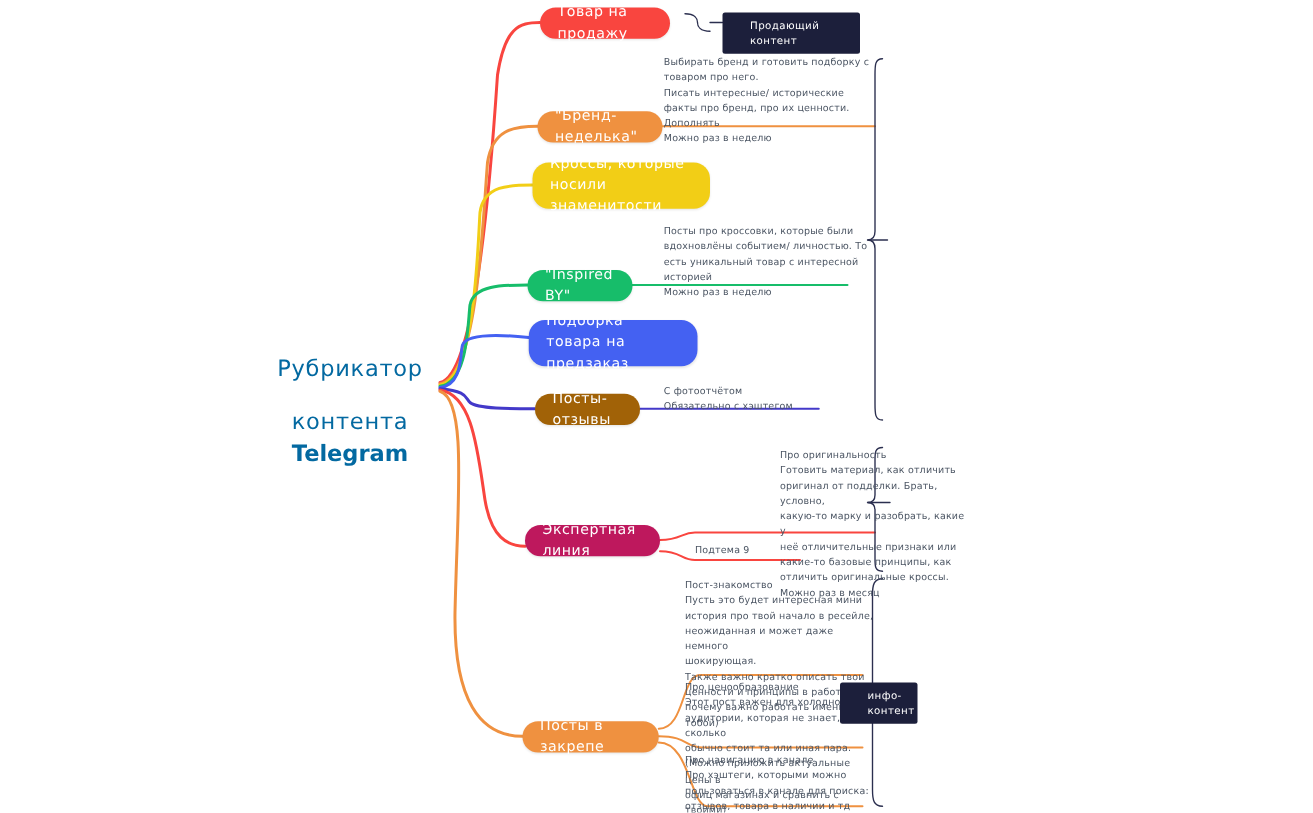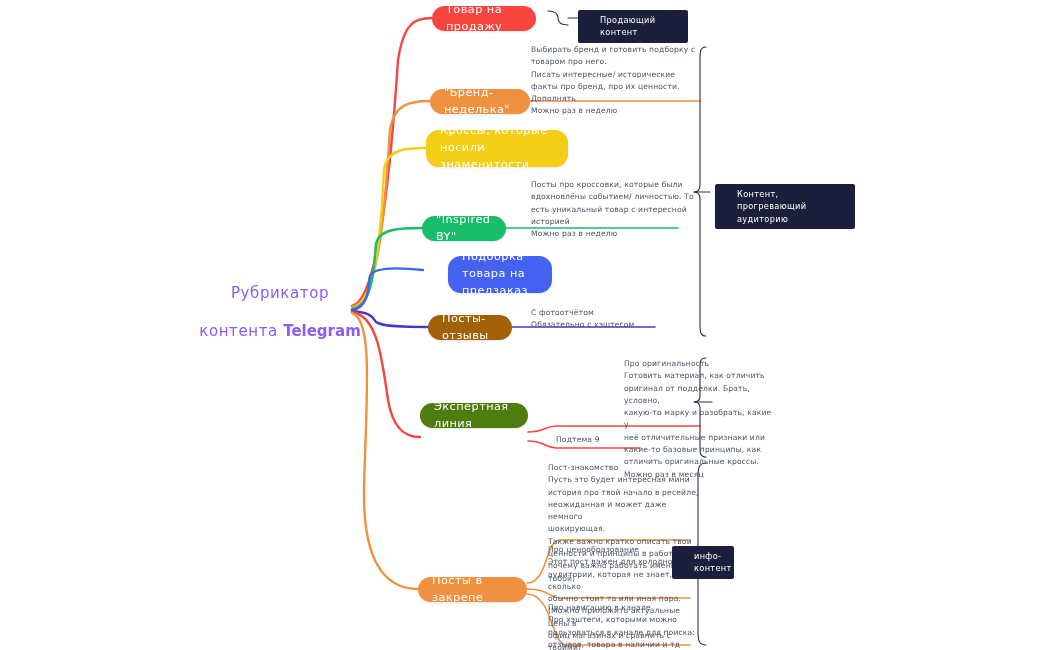--- a/index.html
+++ b/index.html
@@ -11,22 +11,22 @@
     position:relative;
   }
   #canvas{position:absolute;left:0;top:0;width:1050px;height:650px;}
   svg.links{position:absolute;left:0;top:0;width:1050px;height:650px;pointer-events:none;}
 
   
   .root{
     position:absolute;
     left:190px;top:283px;width:180px;
     text-align:center;
-    color:#8b5cf6;
-    font-size:15px;
+    color:#0369a1;
+    font-size:18px;
     line-height:1.45;
     letter-spacing:.6px;
   }
   .root .l2{font-weight:400;margin-top:16px;}
   .root b{font-weight:bold;letter-spacing:0px;}
 
   
   .pill{
     position:absolute;
     border-radius:13px;
@@ -124,29 +124,29 @@
   </div>
 
   <div class="pill" style="left:426px;top:130px;width:142px;height:37px;background:#f2ce16;">
     <span>Кроссы, которые носили знаменитости</span>
   </div>
 
   <div class="pill" style="left:422px;top:216px;width:84px;height:25px;background:#17bd6a;">
     <span>"Inspired BY"</span>
   </div>
 
-  <div class="pill" style="left:423px;top:256px;width:104px;height:37px;background:#4461f2;margin-left:25px;">
+  <div class="pill" style="left:423px;top:256px;width:135px;height:37px;background:#4461f2;">
     <span>Подборка товара на предзаказ</span>
   </div>
 
   <div class="pill" style="left:428px;top:315px;width:84px;height:25px;background:#a16207;">
     <span>Посты-отзывы</span>
   </div>
 
-  <div class="pill" style="left:420px;top:403px;width:108px;height:25px;background:#4d7c0f;">
+  <div class="pill" style="left:420px;top:420px;width:108px;height:25px;background:#be185d;">
     <span>Экспертная линия</span>
   </div>
 
   <div class="pill" style="left:418px;top:577px;width:109px;height:25px;background:#ef9140;">
     <span>Посты в закрепе</span>
   </div>
 
   <div class="leaf nowrap" style="left:531px;top:44px;width:175px;">Выбирать бренд и готовить подборку с
 товаром про него.
 Писать интересные/ исторические
@@ -192,22 +192,19 @@
 
   <div class="leaf nowrap" style="left:548px;top:602px;width:152px;">Про навигацию в канале
 Про хэштеги, которыми можно
 пользоваться в канале для поиска:
 отзывов, товара в наличии и тд</div>
 
   <div class="tag" style="left:578px;top:10px;width:110px;">
     <span>Продающий контент</span>
   </div>
 
-  <div class="tag" style="left:715px;top:184px;width:140px;">
-    <span>Контент, прогревающий аудиторию</span>
-  </div>
 
 
   <div class="tag" style="left:672px;top:546px;width:62px;">
     <span>инфо-контент</span>
   </div>
 
 </div>
 
 </body></html>

